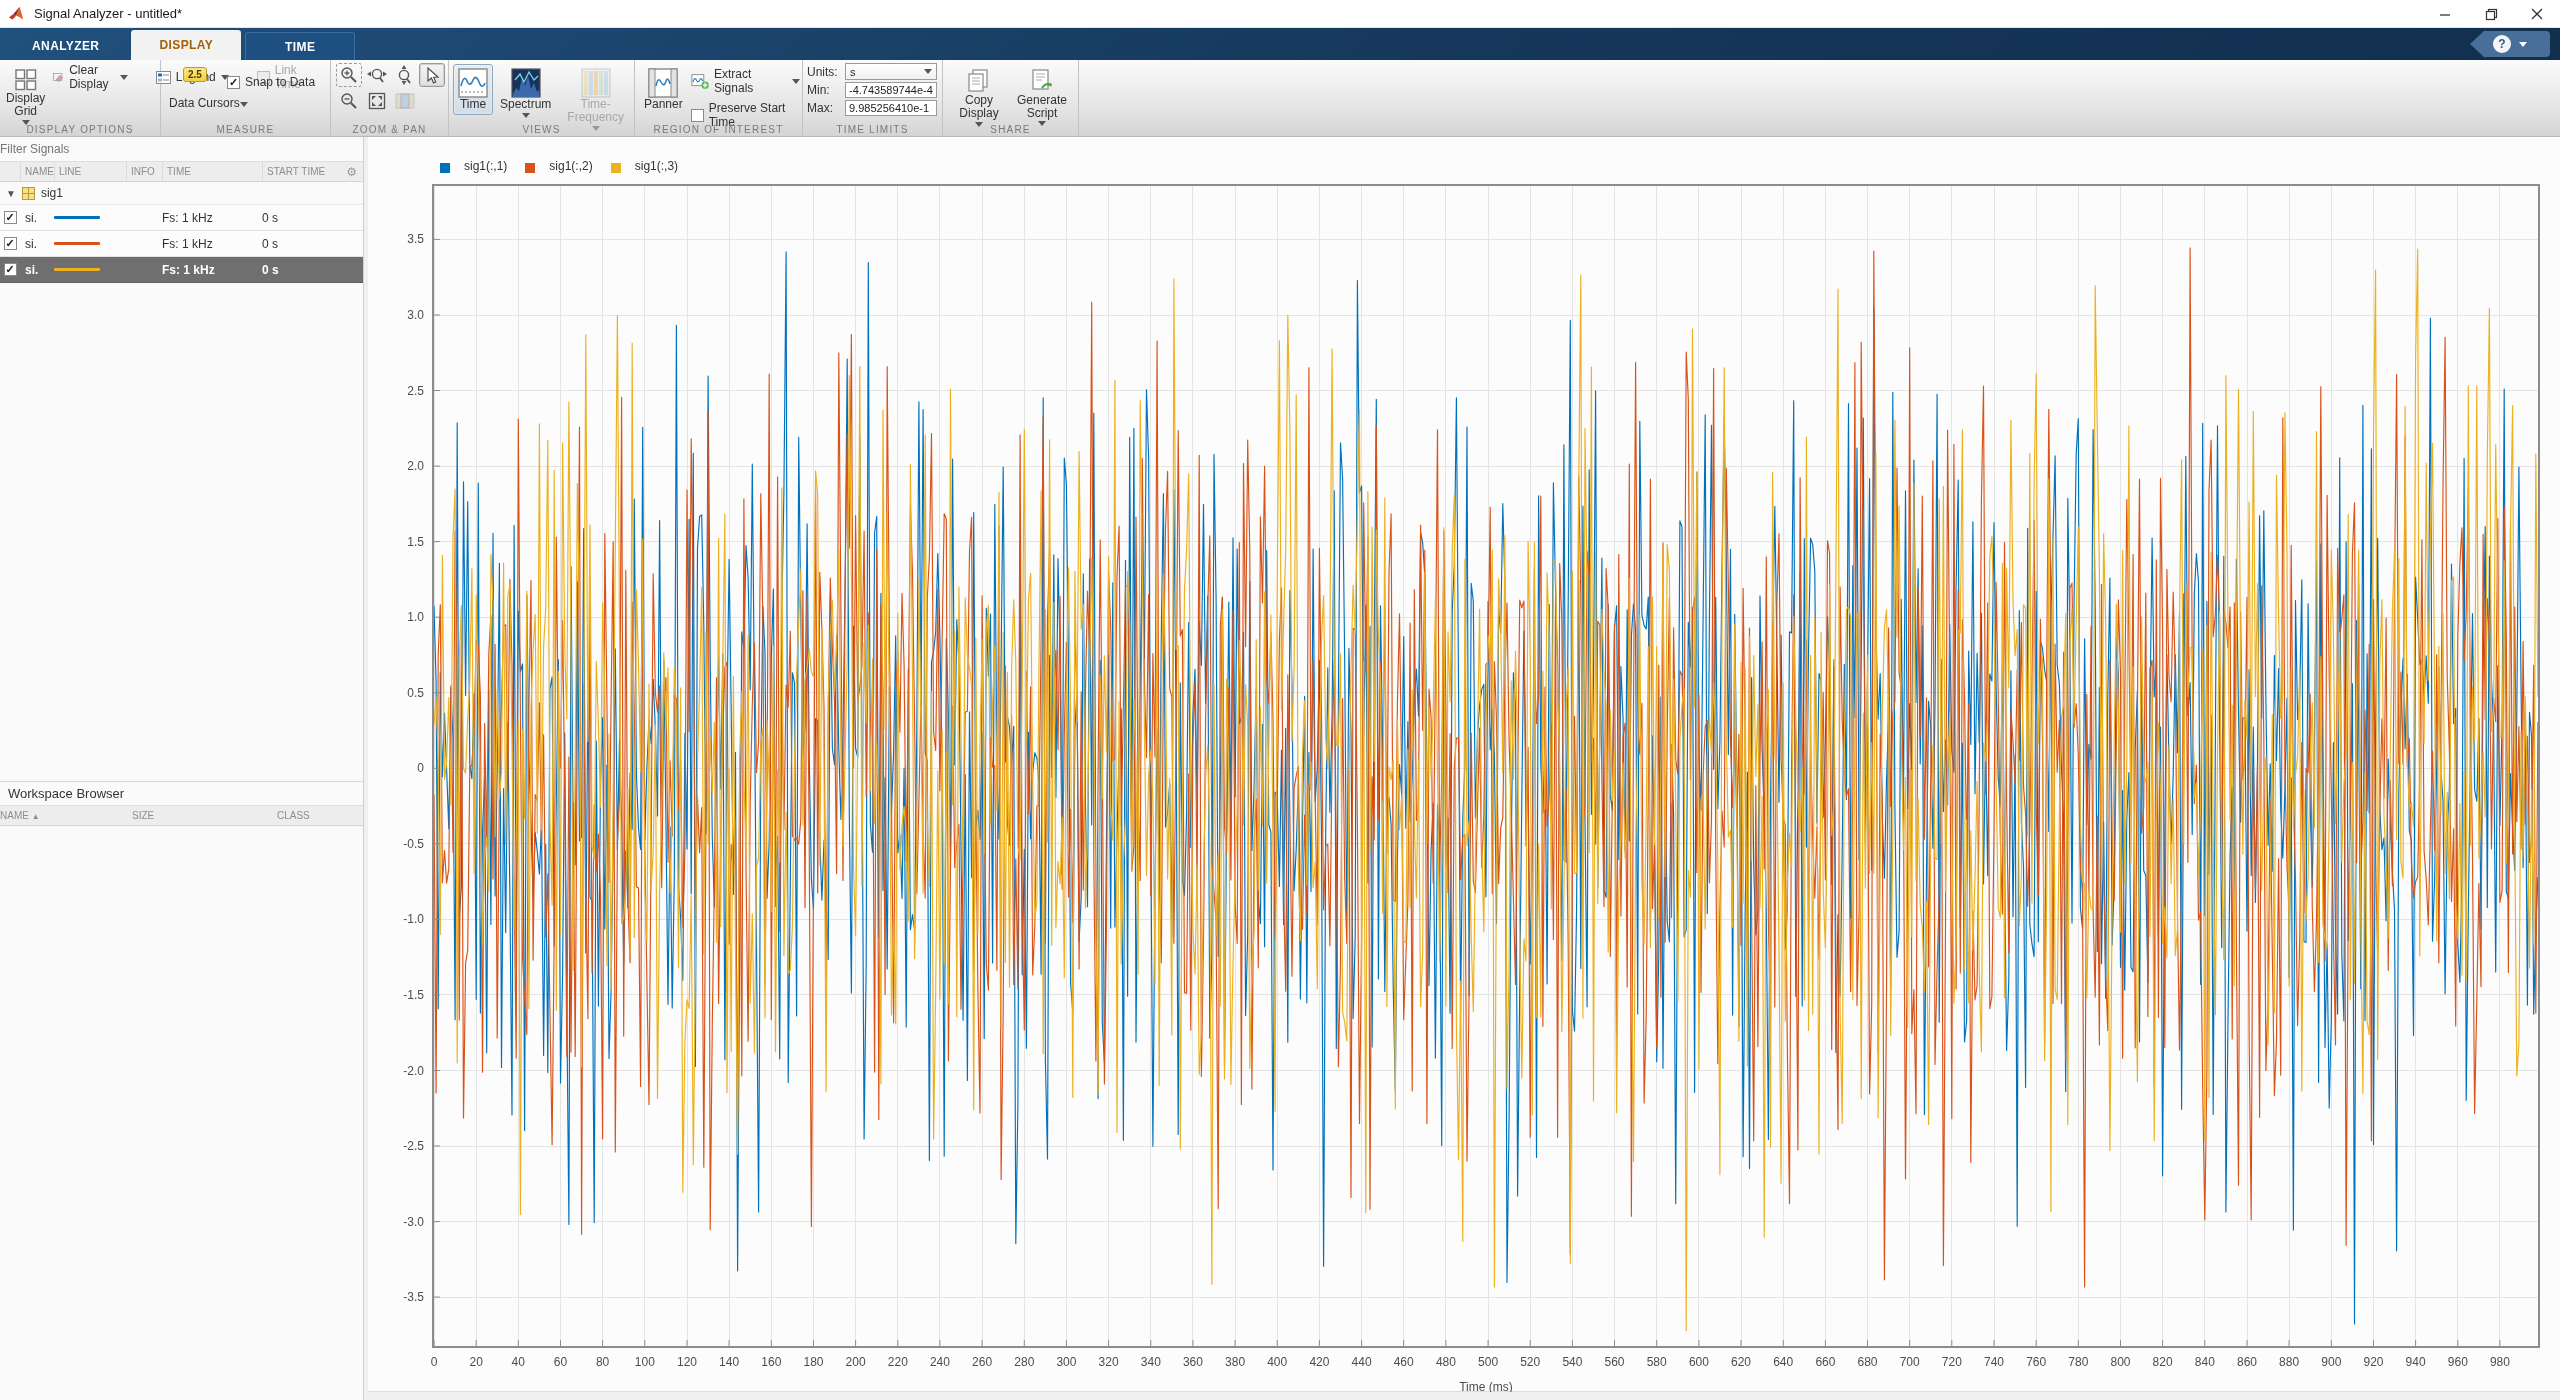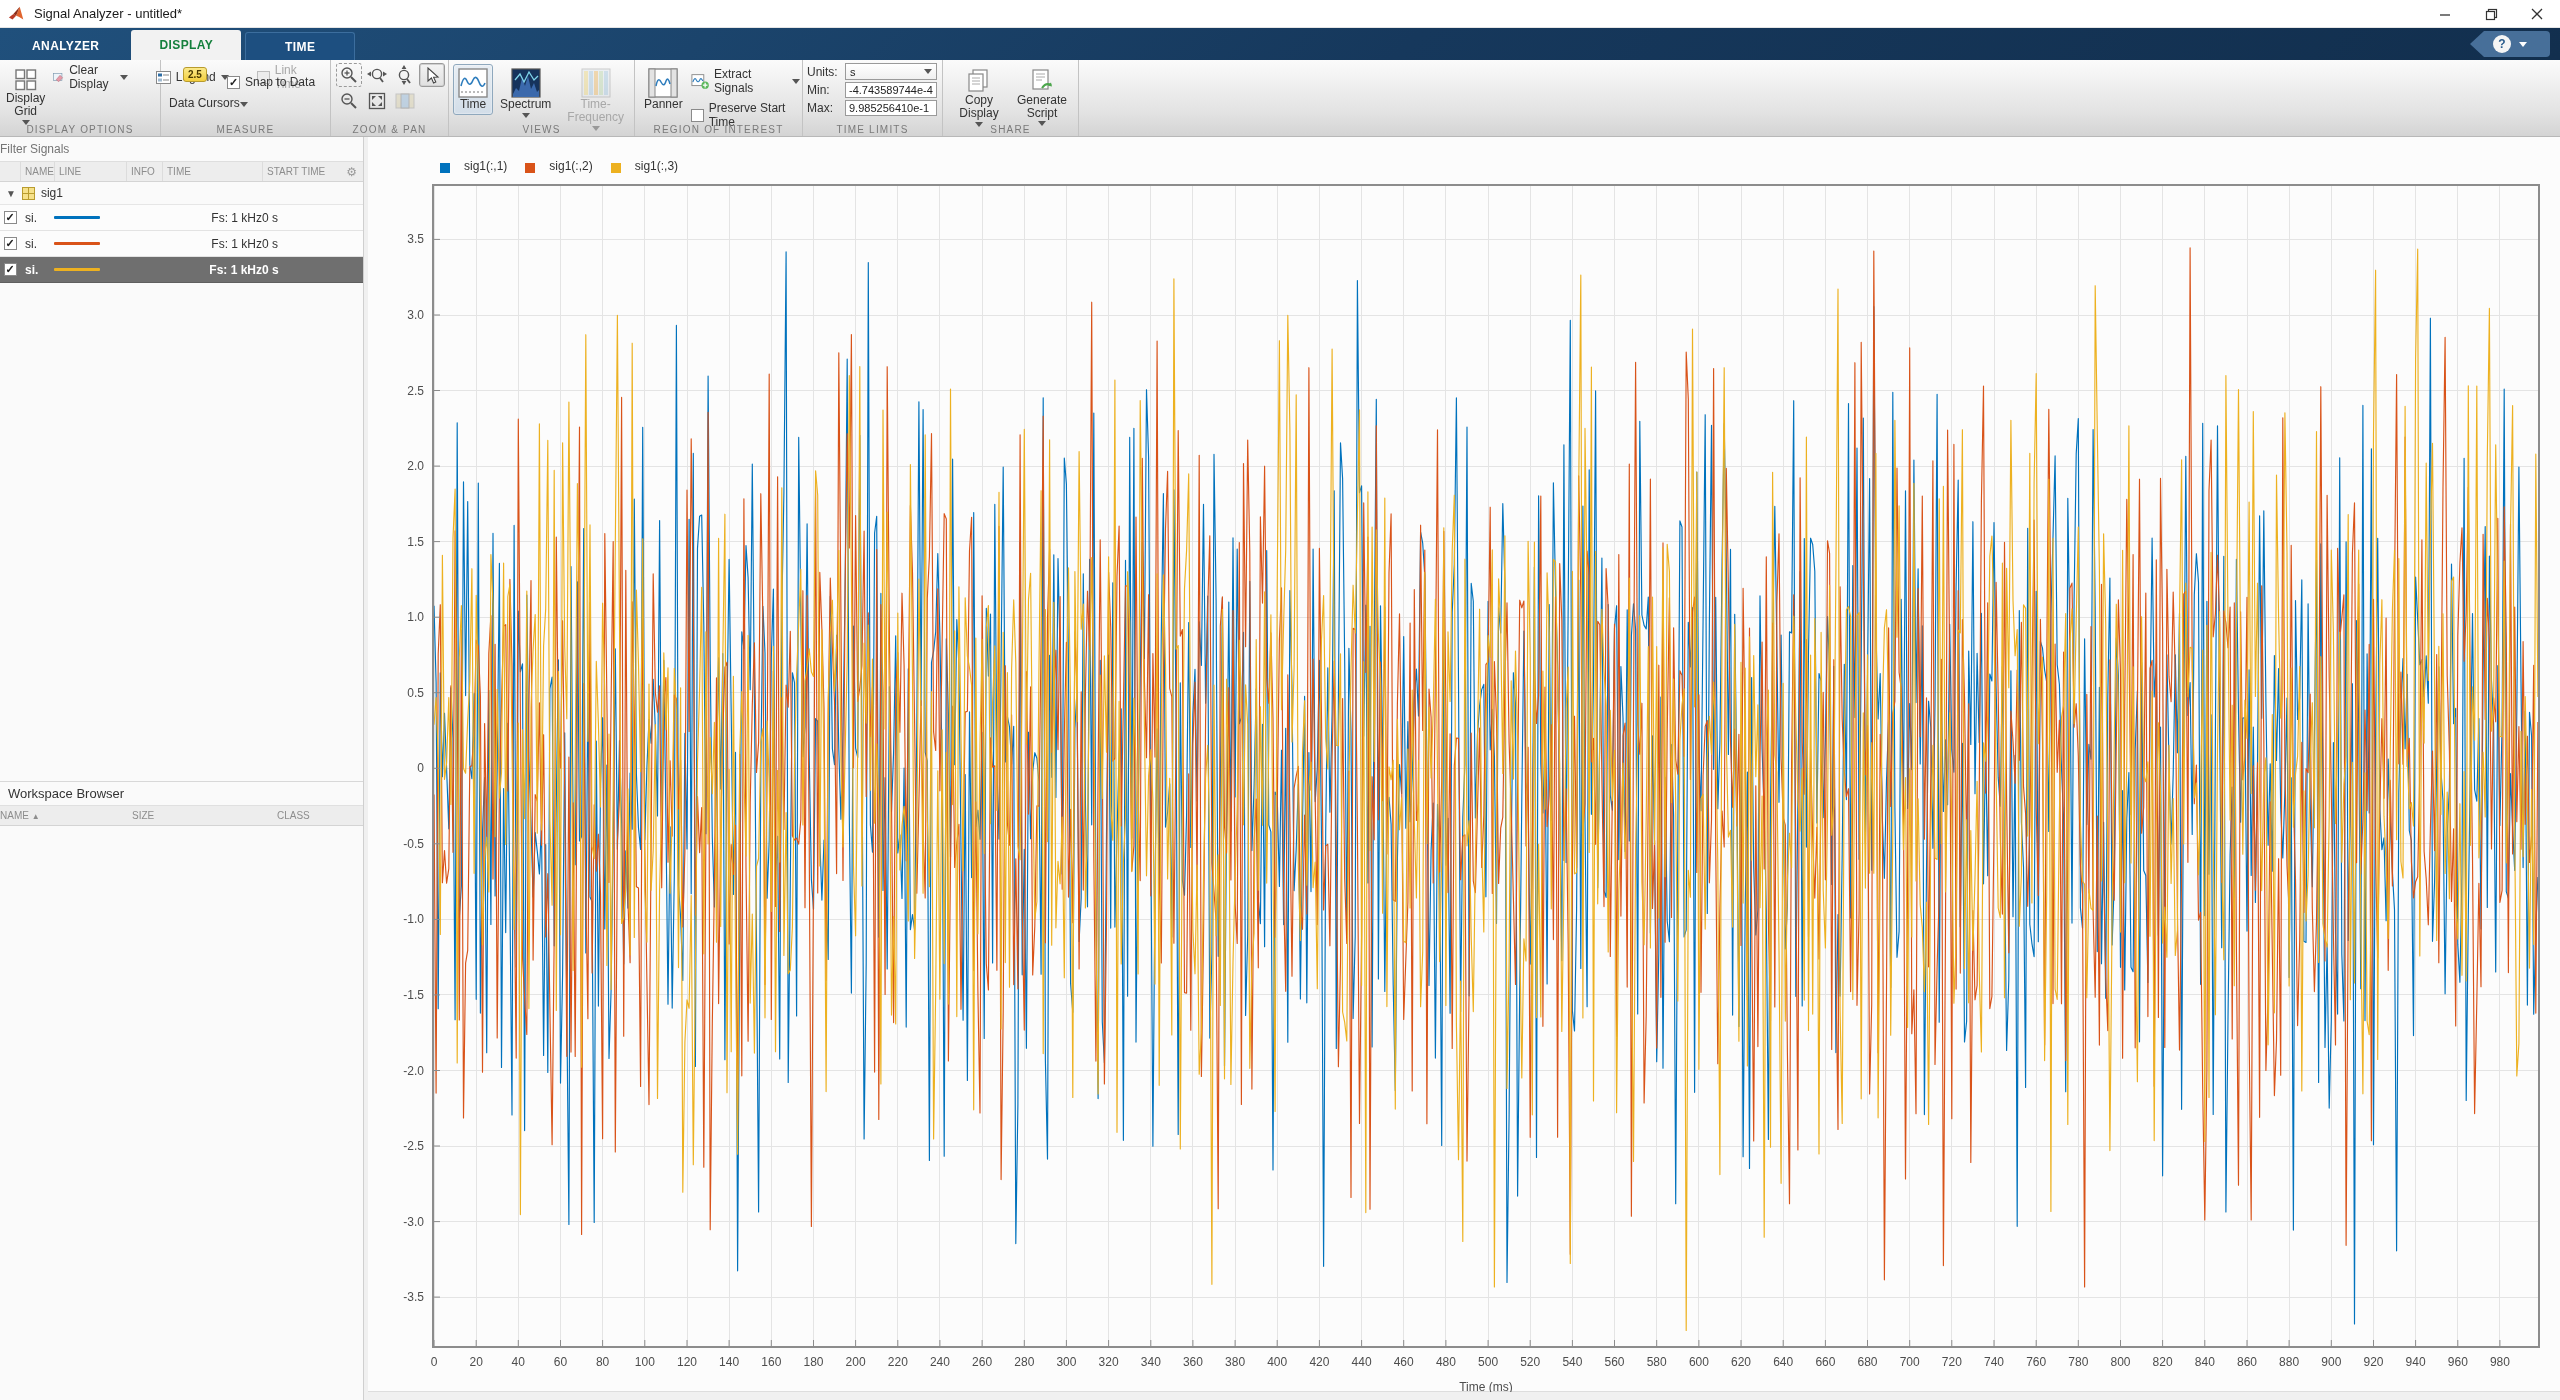--- a/index.html
+++ b/index.html
@@ -14,21 +14,21 @@
   .titlebar .title{font-size:13px;color:#1a1a1a;}
   .win-controls{position:absolute;right:0;top:0;height:28px;display:flex;}
   .win-btn{width:46px;height:28px;display:flex;align-items:center;justify-content:center;cursor:default;}
 
   
   .tabrow{position:absolute;left:0;top:28px;width:2560px;height:32px;
           background:linear-gradient(135deg,#20507c 0%,#16385c 55%,#122f4e 100%);display:flex;align-items:flex-end;}
   .tab{height:28px;margin-left:4px;padding:0 28px;display:flex;align-items:center;justify-content:center;
        font-size:12px;font-weight:bold;color:#fff;letter-spacing:.4px;border-radius:3px 3px 0 0;cursor:default;}
   .tab.analyzer{background:transparent;}
-  .tab.active{background:#f2f2f2;color:#15803d;height:30px;}
+  .tab.active{background:#f2f2f2;color:#a16207;height:30px;}
   .tab.contextual{background:#1d4f80;border:1px solid #3c6e9e;border-bottom:none;min-width:110px;}
   .help-wrap{position:absolute;right:10px;top:3px;height:26px;width:80px;background:#476f99;
              display:flex;align-items:center;justify-content:center;gap:8px;
              clip-path:polygon(14px 0,100% 0,100% 100%,14px 100%,0 50%);border-radius:0 4px 4px 0;}
   .help-q{width:18px;height:18px;border-radius:50%;background:#f5f5f5;color:#2a5c8c;font-weight:bold;
           font-size:12px;display:flex;align-items:center;justify-content:center;}
   .caret{width:0;height:0;border-left:4px solid transparent;border-right:4px solid transparent;
          border-top:5px solid #fff;display:inline-block;}
   .caret.dark{border-top-color:#555;}
   .caret.gray{border-top-color:#999;}
@@ -79,21 +79,21 @@
   .grid-ico:before{content:"";position:absolute;left:50%;top:0;bottom:0;width:1px;background:#b99c2f;}
   .grid-ico:after{content:"";position:absolute;top:50%;left:0;right:0;height:1px;background:#b99c2f;}
   .sig-row{height:26px;display:flex;align-items:center;font-size:12px;color:#333;
            border-bottom:1px solid #e3e3e3;background:#fcfcfc;cursor:default;}
   .sig-row.selected{background:#6f6f6f;color:#fff;border-bottom-color:#5f5f5f;font-weight:bold;}
   .sig-row .cbwrap{width:20px;display:flex;justify-content:center;}
   .sig-row .nm{width:34px;padding-left:5px;}
   .sig-row .ln{width:72px;display:flex;align-items:center;}
   .swatch{width:46px;height:3px;border-radius:1px;}
   .sig-row .inf{width:36px;}
-  .sig-row .tm{width:100px;text-align:right;}
+  .sig-row .tm{width:100px;}
   .sig-row .st{width:80px;}
   .ws-divider{border-top:1px solid #d8d8d8;margin-top:0;}
   .ws-title{height:24px;display:flex;align-items:center;padding-left:8px;font-size:13px;color:#333;
             background:#fafafa;border-bottom:1px solid #e0e0e0;}
   .ws-header{height:20px;background:#ededed;border-bottom:1px solid #d4d4d4;display:flex;
              align-items:center;font-size:10px;color:#8d8d8d;}
   .gear{margin-left:auto;margin-right:6px;color:#9a9a9a;font-size:12px;}
 
   
   .plot-panel{position:absolute;left:368px;top:137px;width:2192px;height:1255px;background:#fcfcfc;

